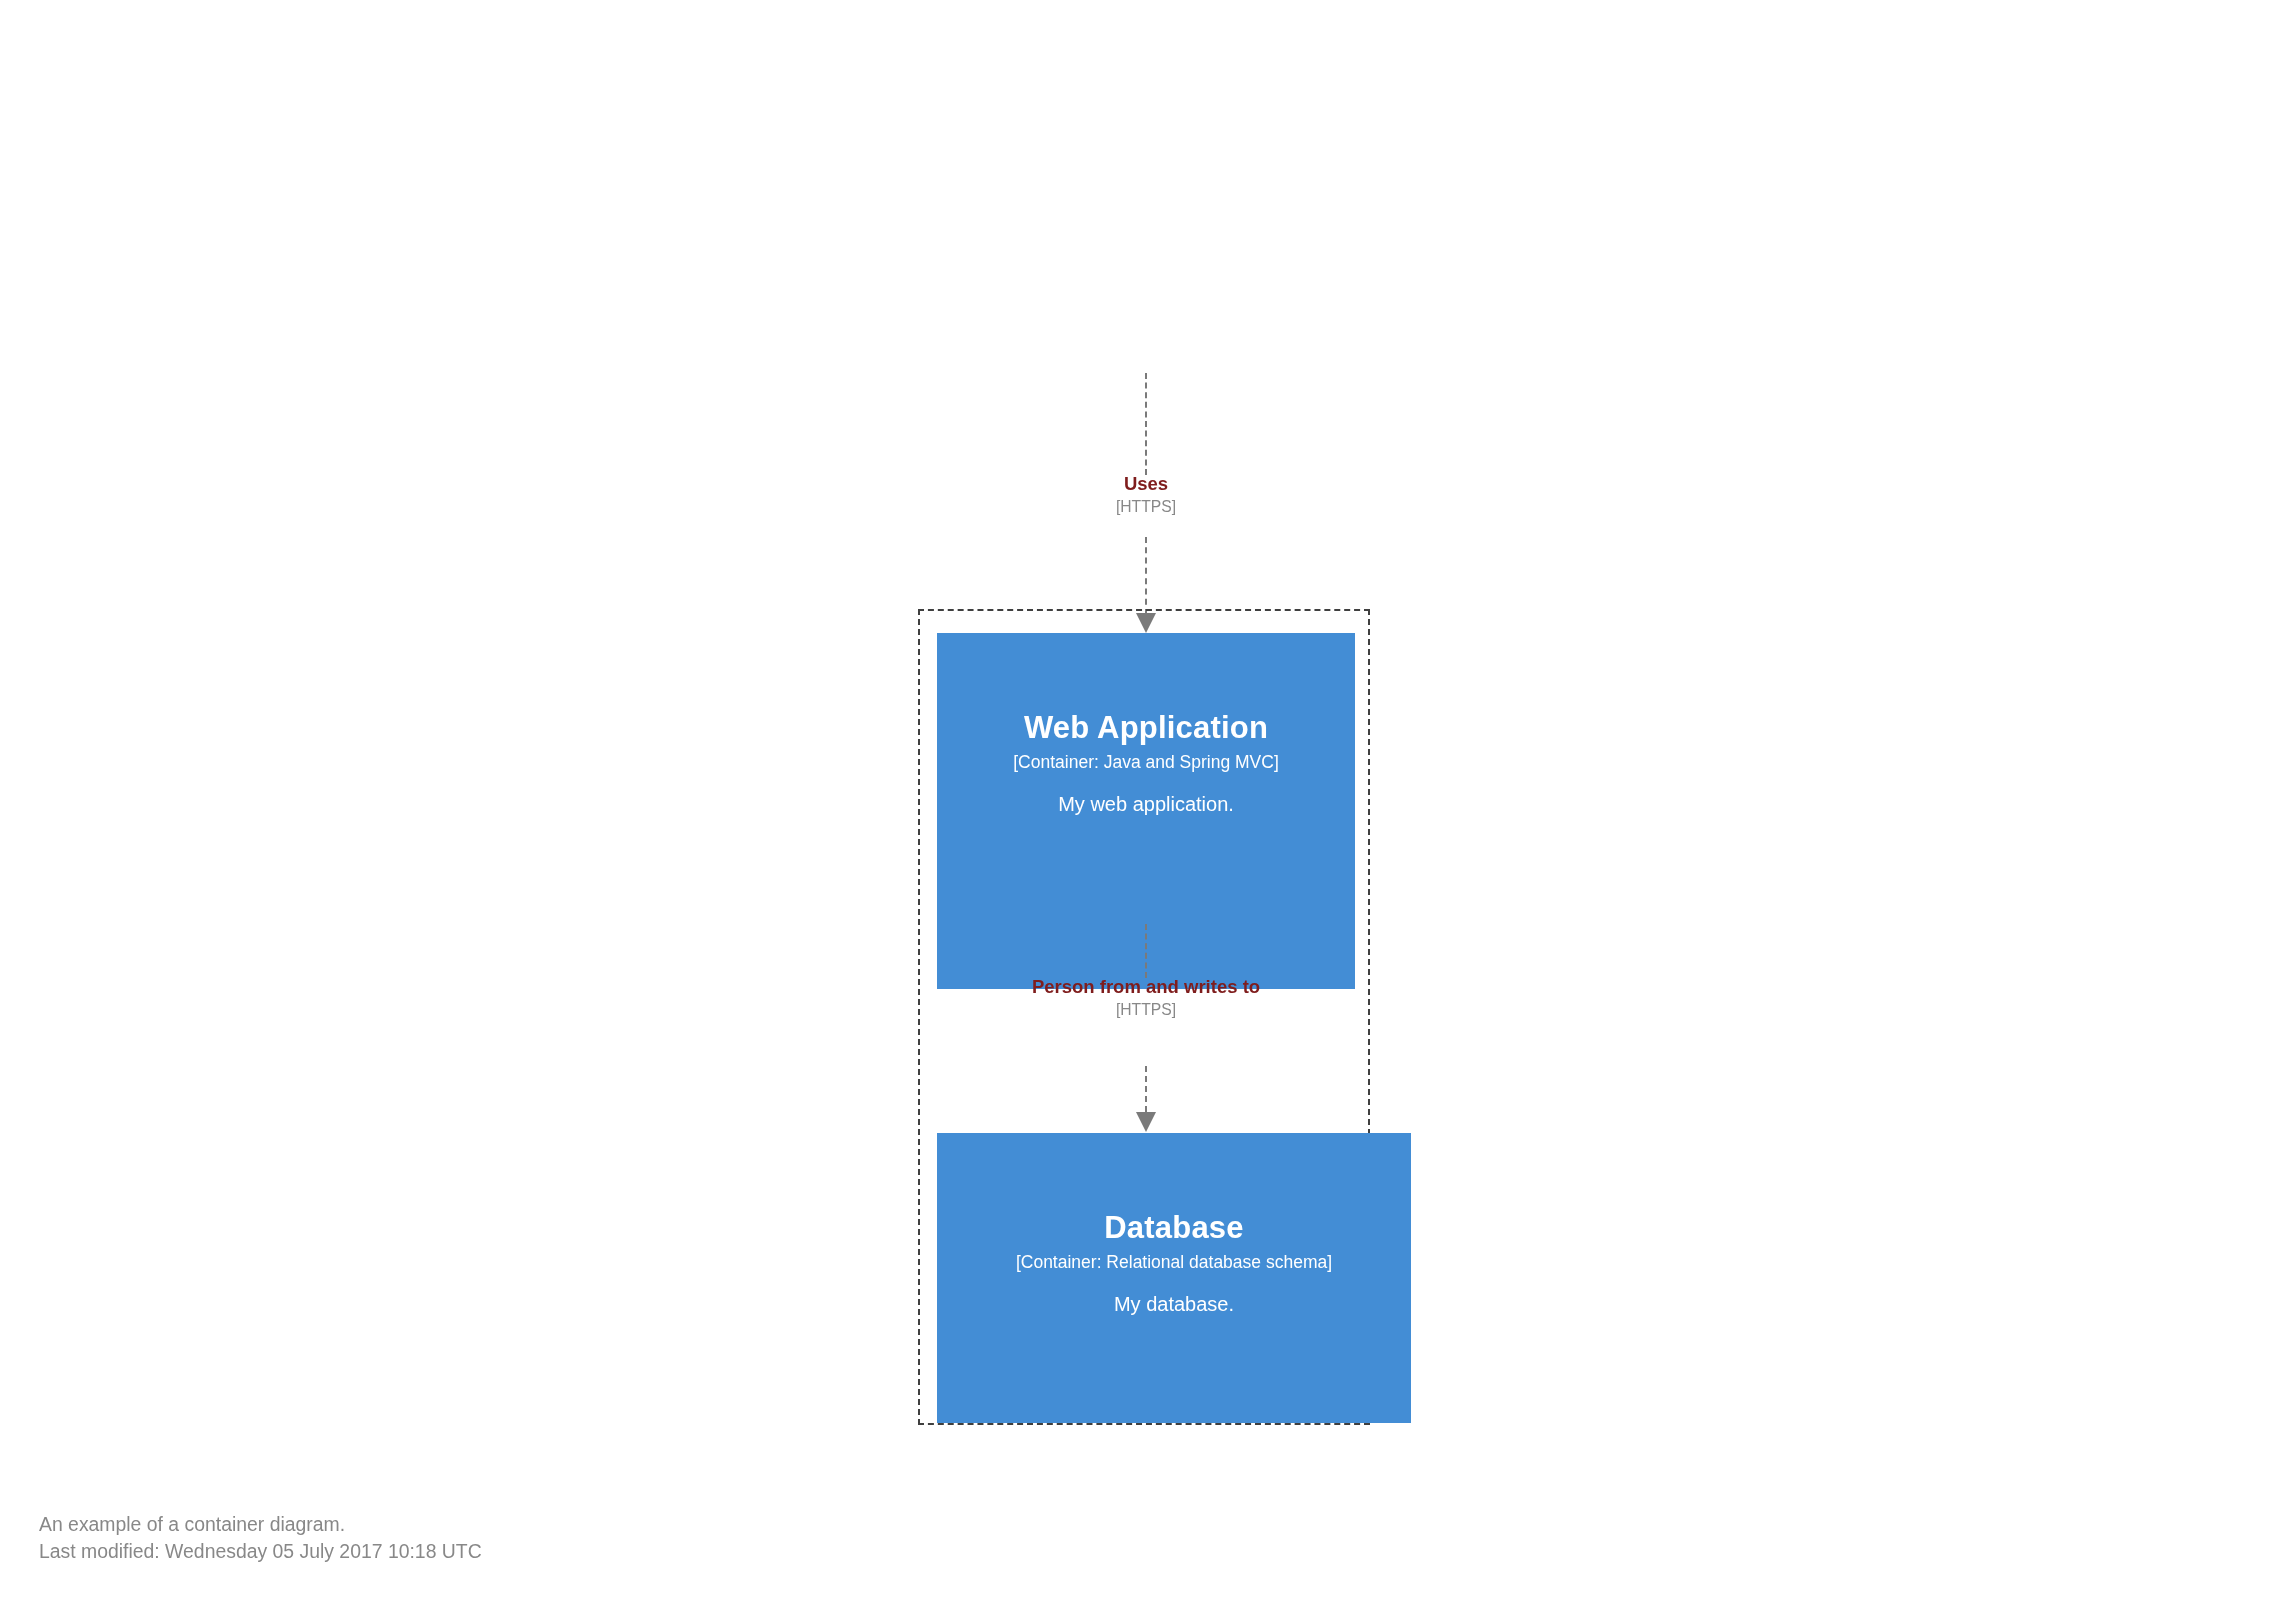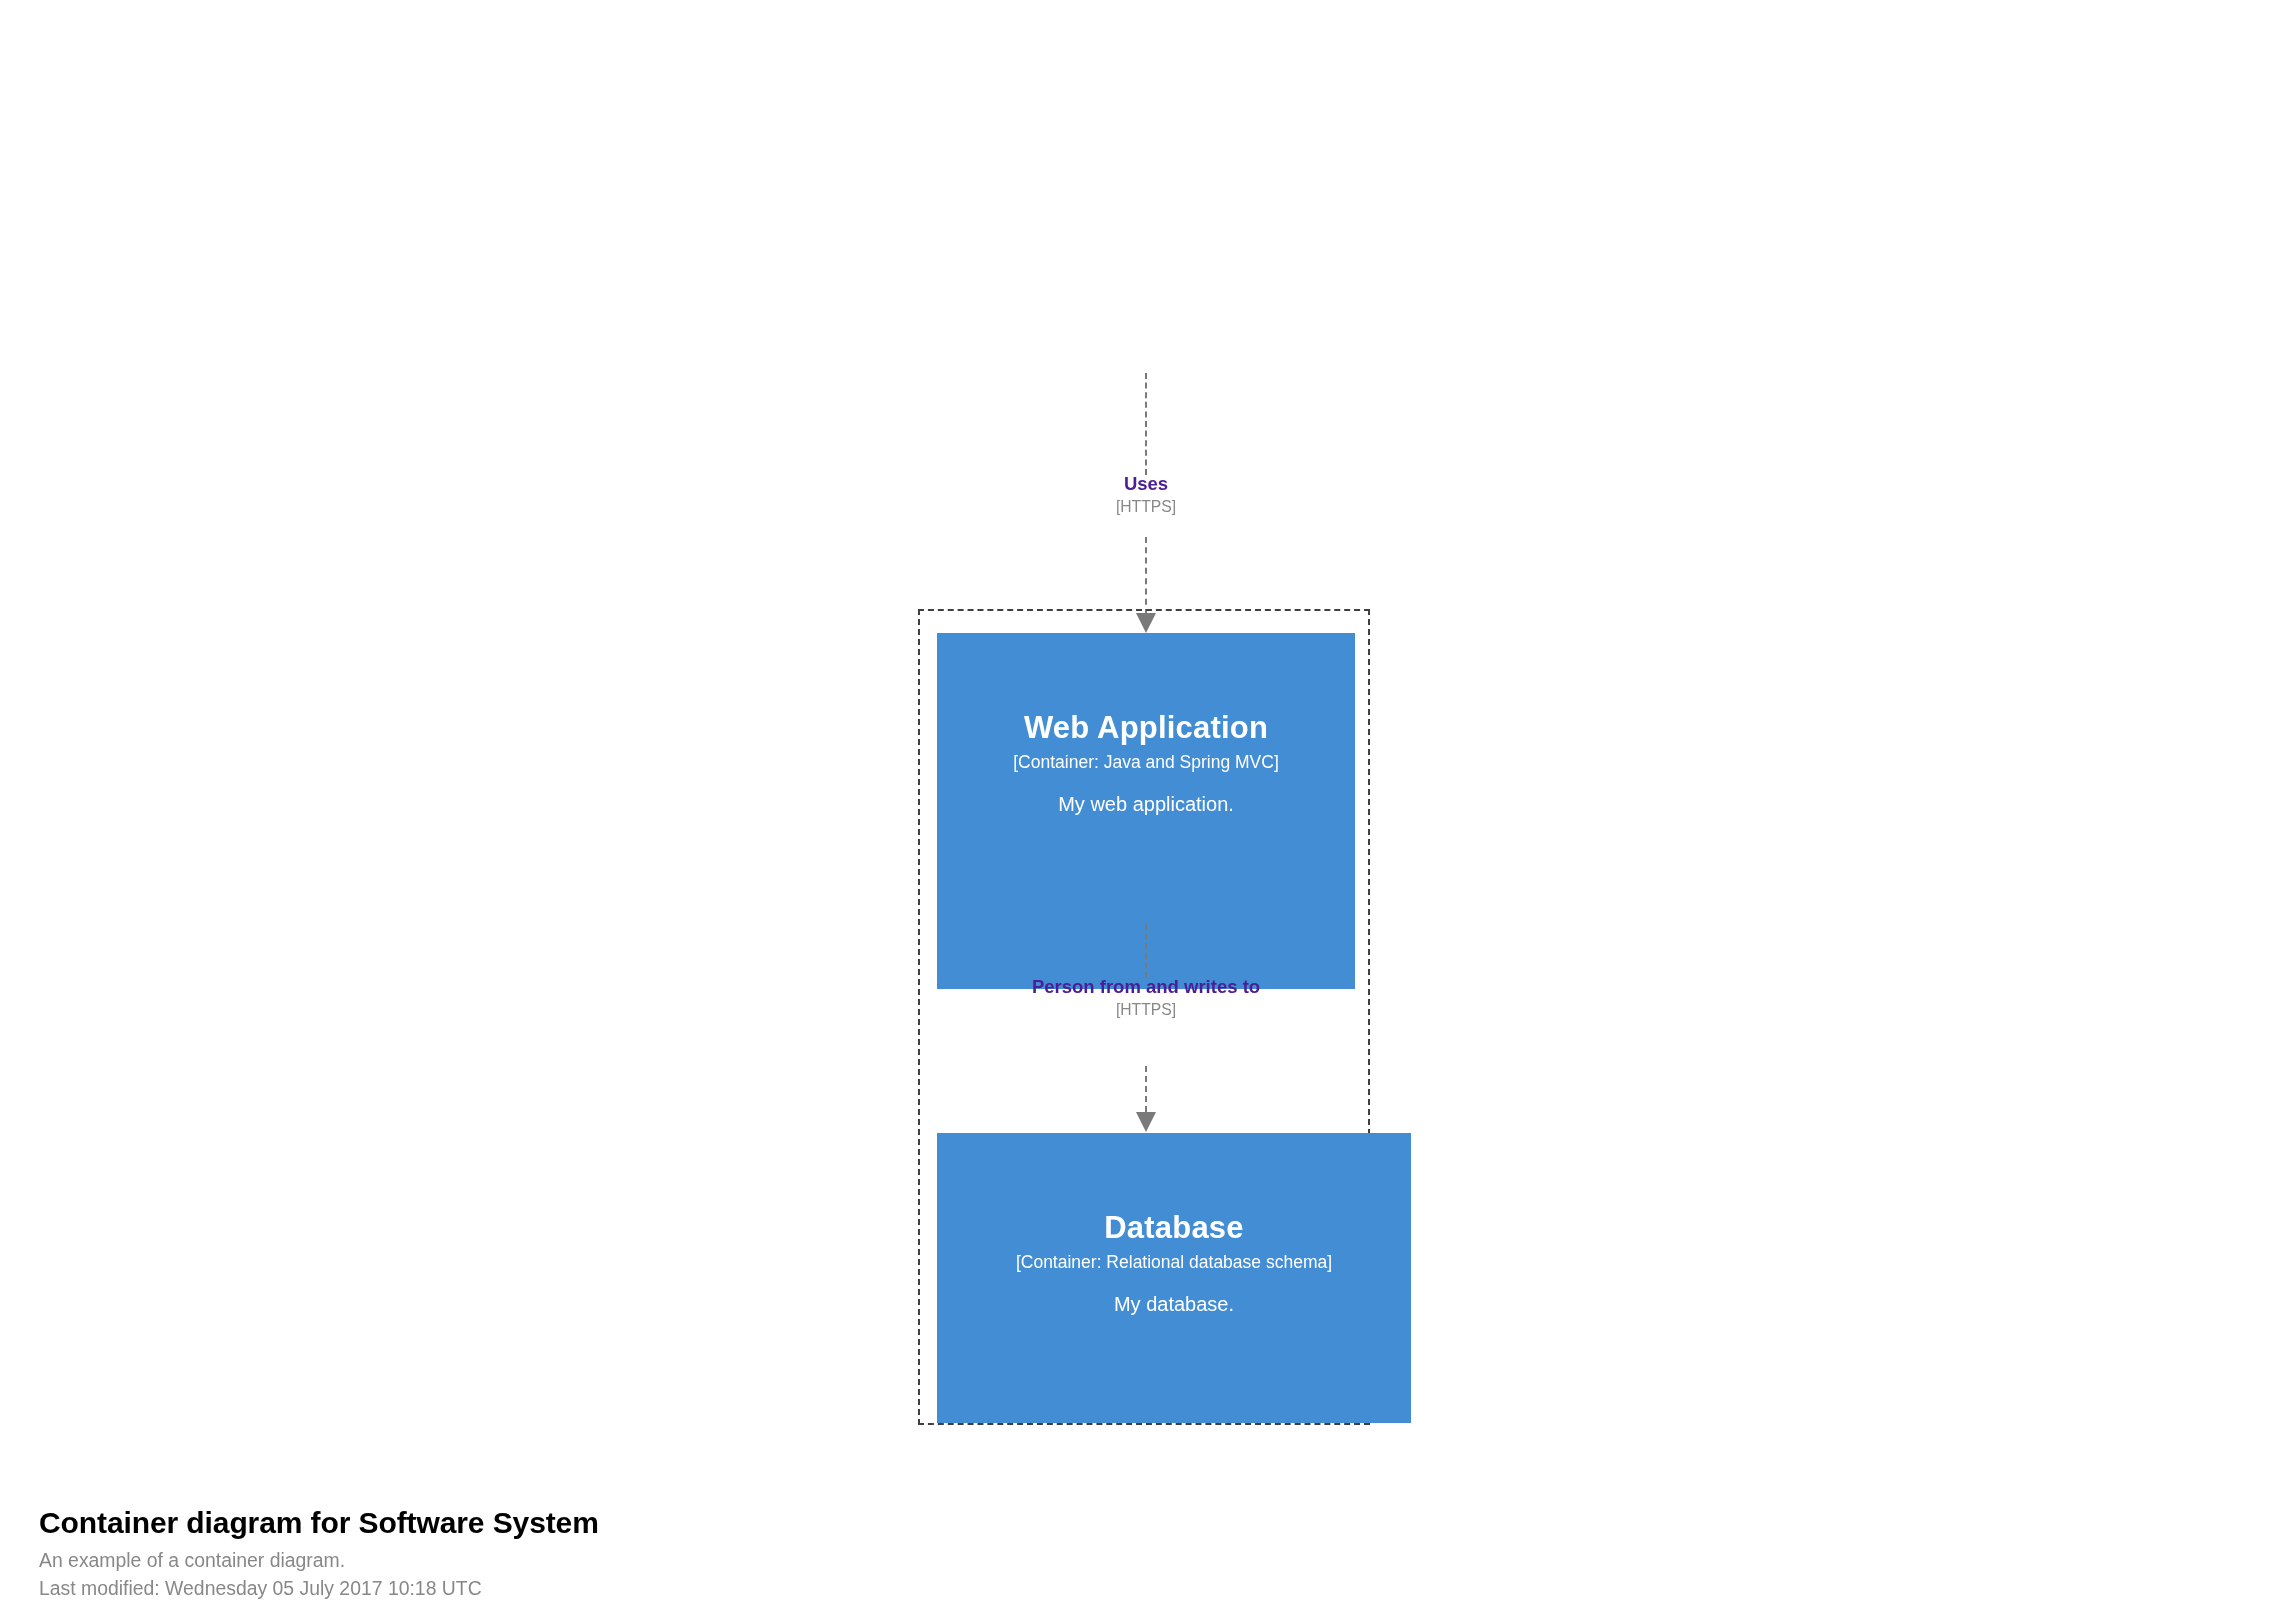--- a/index.html
+++ b/index.html
@@ -114,21 +114,21 @@
   }
   .rel-label {
     position: absolute;
     text-align: center;
     line-height: 1.15;
   }
   .rel-label .rel-desc {
     display: block;
     font-size: 18.5px;
     font-weight: bold;
-    color: #4c1d95;
+    color: #7f1d1d;
   }
   .rel-label .rel-tech {
     display: block;
     font-size: 15.7px;
     font-weight: normal;
     color: #888888;
     margin-top: 3.7px;
   }
 
   
@@ -196,19 +196,18 @@
   <div id="rel2-line-bottom" class="rel-line"></div>
   <div id="rel2-arrow" class="rel-arrow"></div>
 
   <div id="box-database" class="c4-box">
     <div class="c4-name">Database</div>
     <div class="c4-meta">[Container: Relational database schema]</div>
     <div class="c4-desc">My database.</div>
   </div>
 
   <div id="caption">
-    <div class="cap-title">Container diagram for Software System</div>
     <div class="cap-sub">An example of a container diagram.</div>
     <div class="cap-modified">Last modified: Wednesday 05 July 2017 10:18 UTC</div>
   </div>
 
 </div>
 
 
 </body></html>

